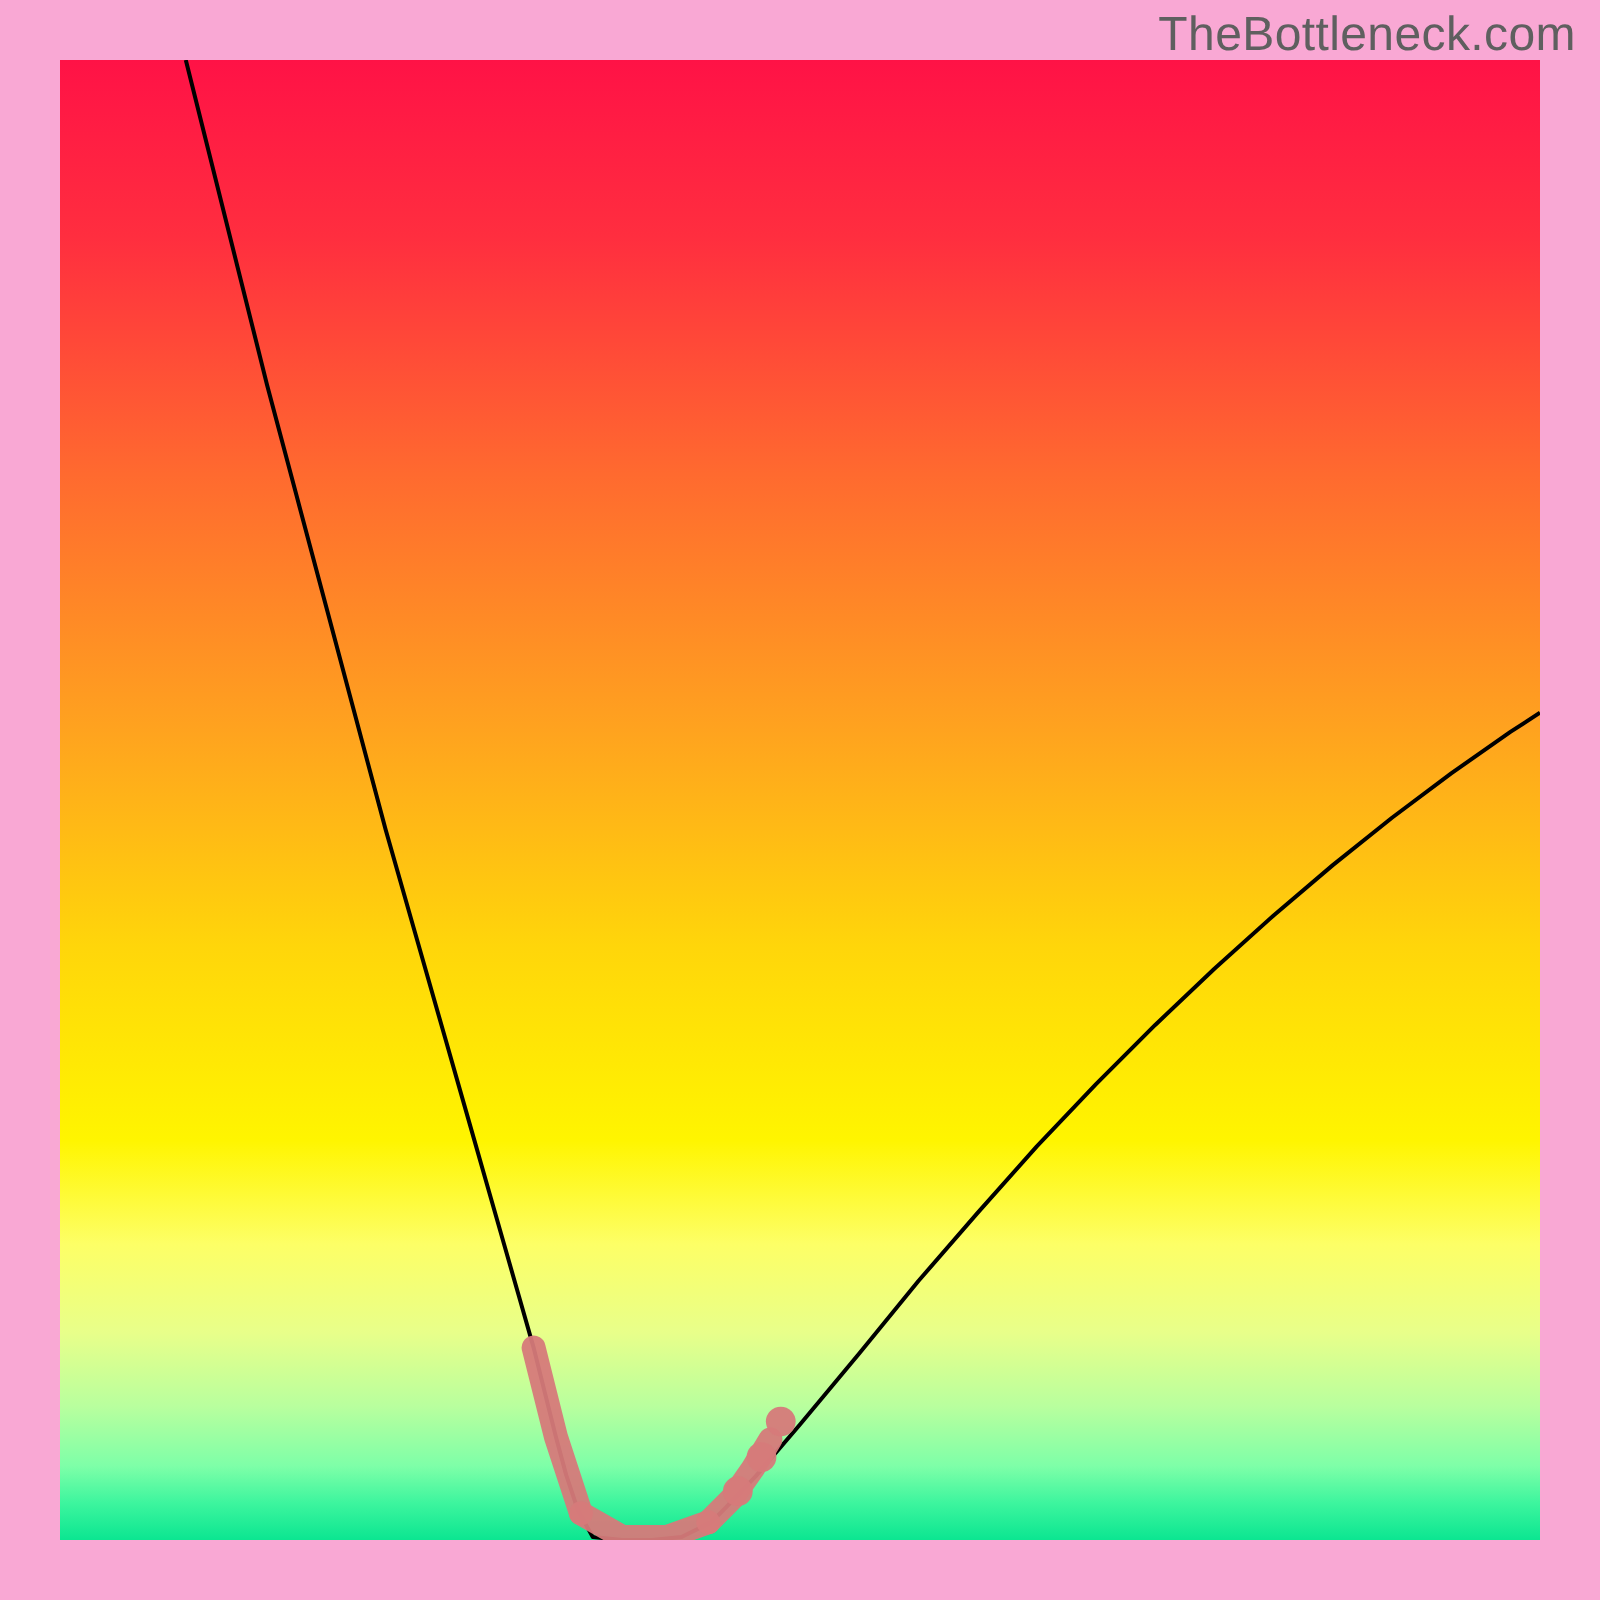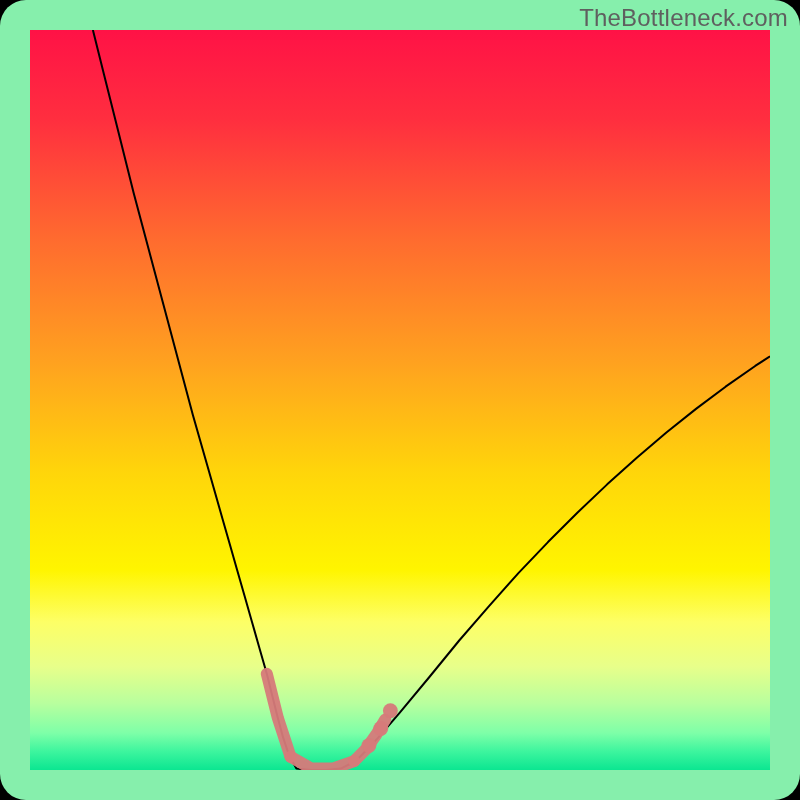--- a/index.html
+++ b/index.html
@@ -8,22 +8,21 @@
     width: 800px;
     height: 800px;
     background: #000;
     font-family: Arial, Helvetica, sans-serif;
     overflow: hidden;
   }
   .frame {
     position: relative;
     width: 800px;
     height: 800px;
-    background: #86efac;
-    border-radius: 26px;
+    background: #f9a8d4;
   }
   .watermark {
     position: absolute;
     top: 4px;
     right: 12px;
     color: #5f5f5f;
     font-size: 24px;
     font-weight: 500;
     letter-spacing: 0.2px;
     z-index: 10;

